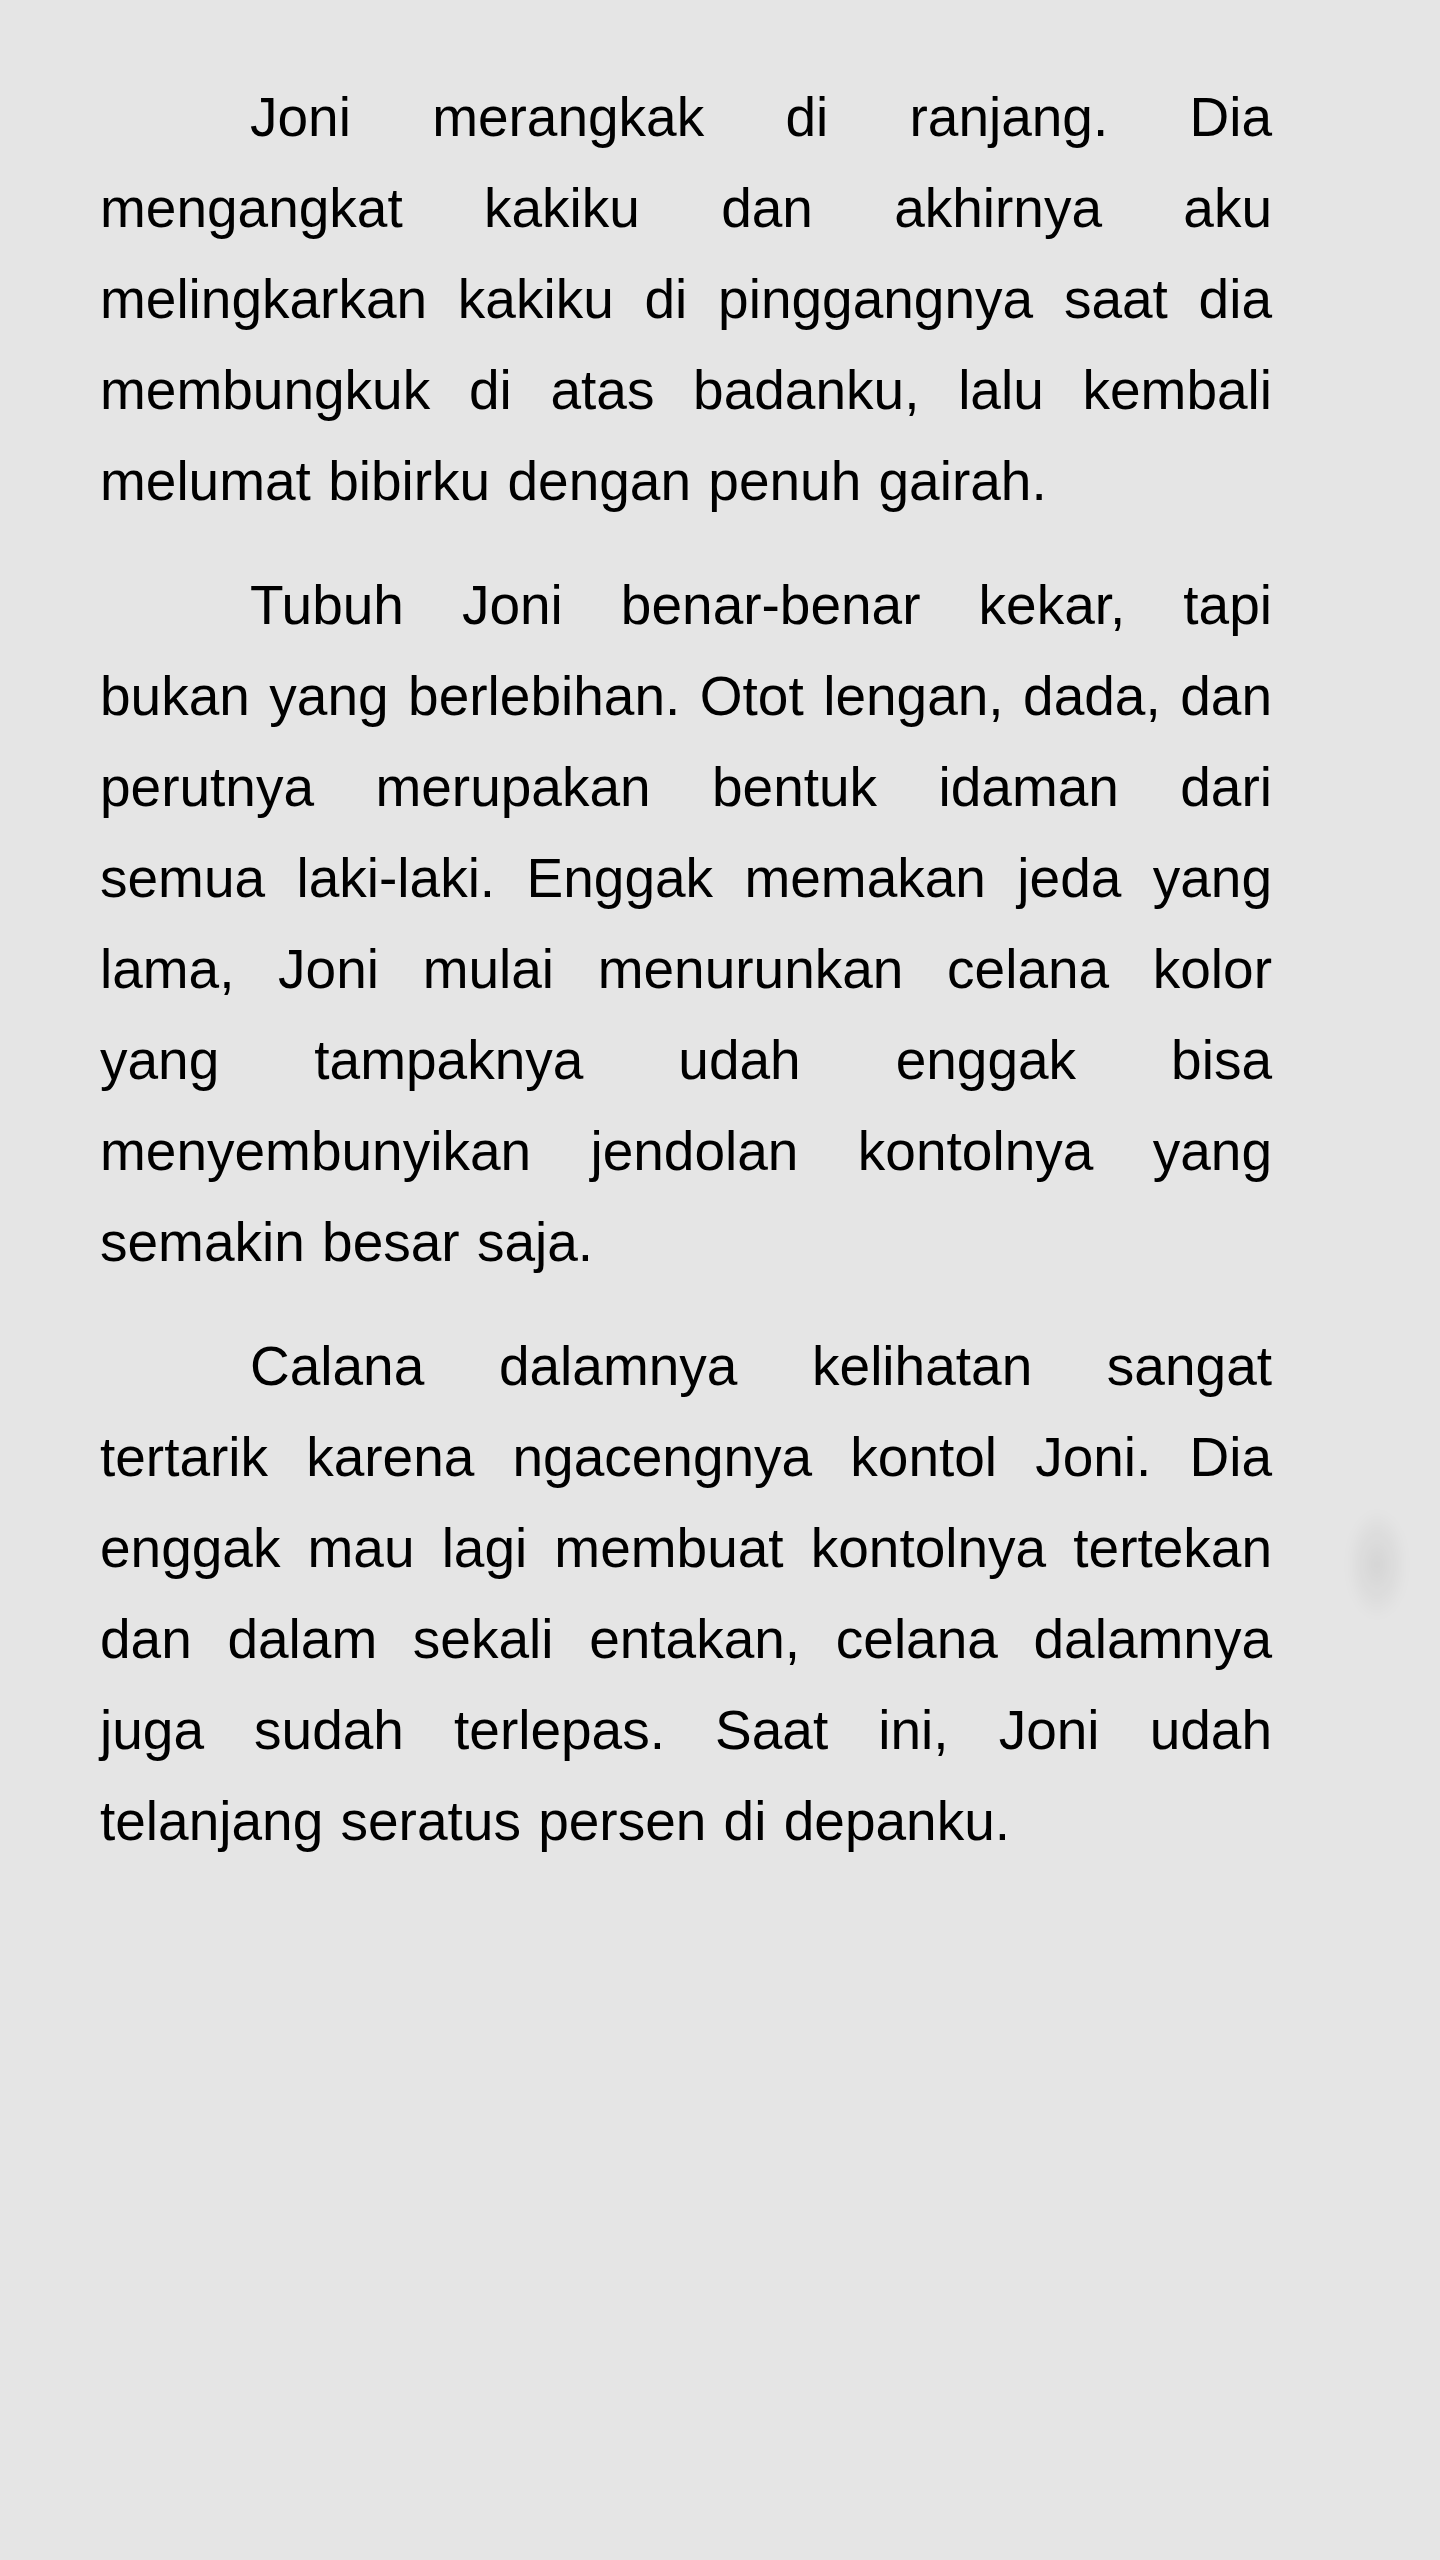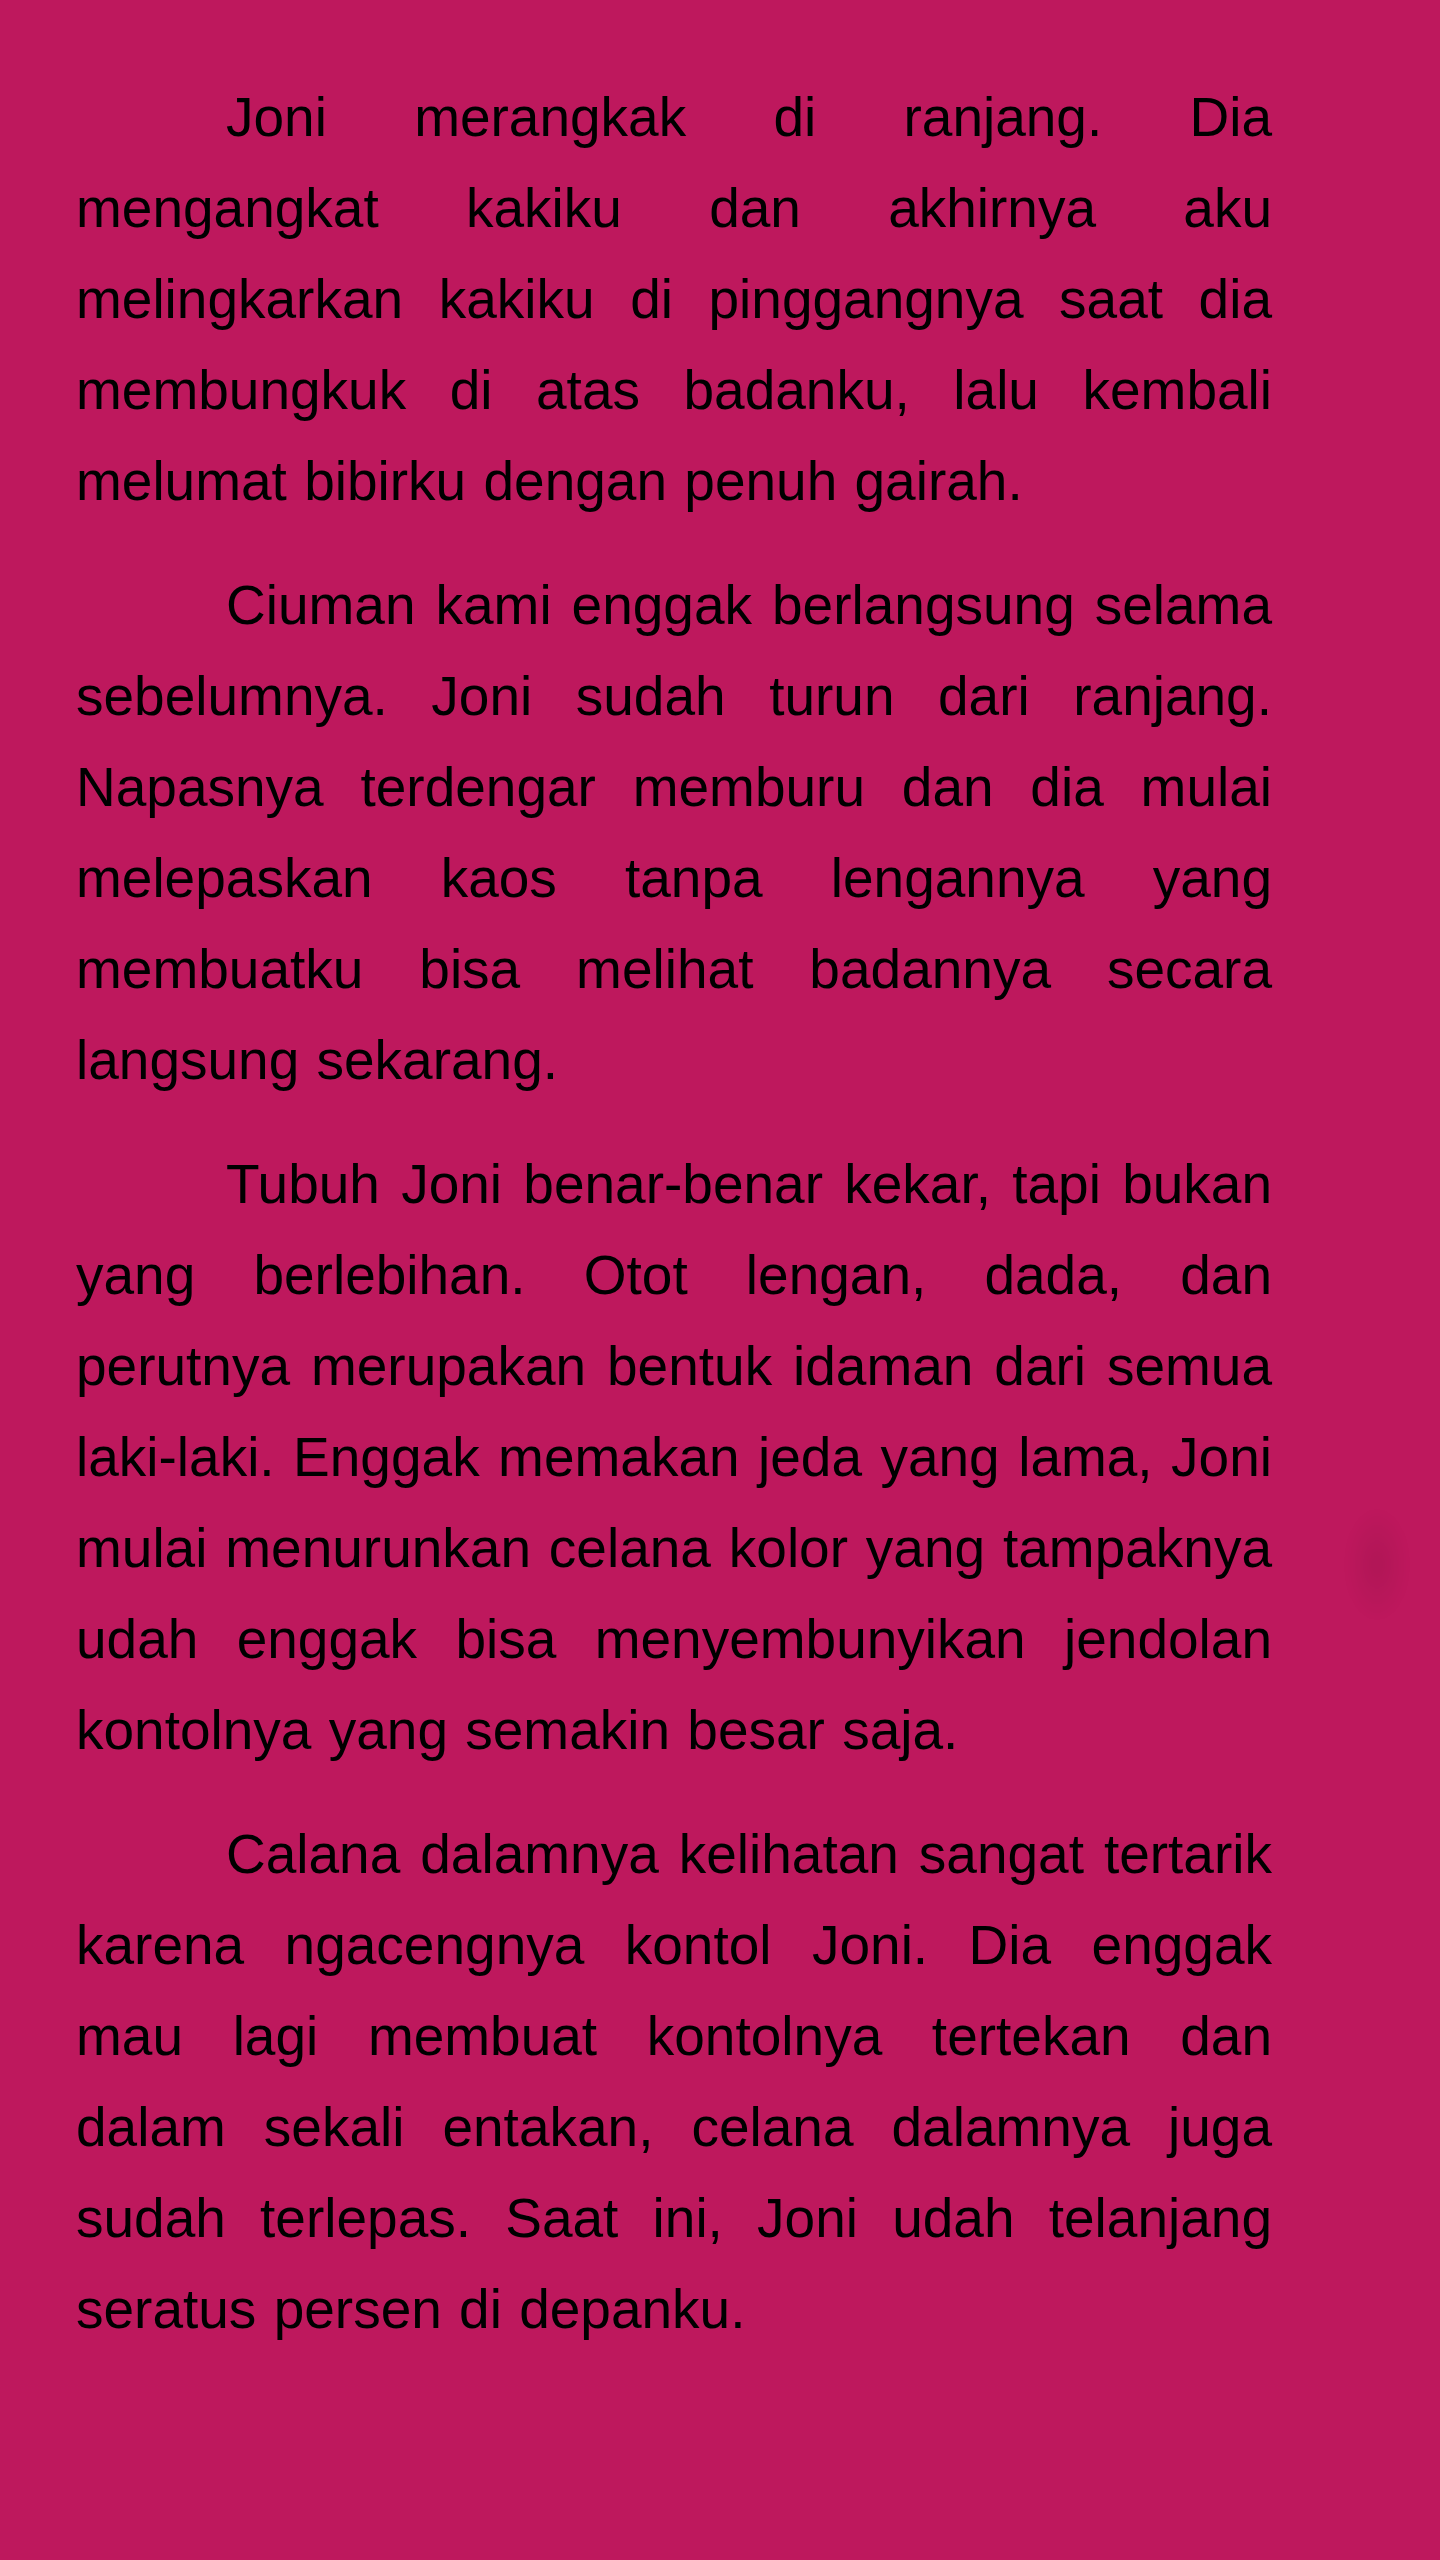--- a/index.html
+++ b/index.html
@@ -11,26 +11,26 @@
     width: 1440px;
     height: 2560px;
     background: #ffffff;
     position: relative;
     overflow: hidden;
   }
   .page {
     box-sizing: border-box;
     width: 1440px;
     height: 2560px;
-    padding: 72px 168px 0 76px;
+    padding: 72px 168px 0 100px;
     font-family: "Liberation Sans", "DejaVu Sans", sans-serif;
     font-size: 55px;
     line-height: 91px;
     color: #000000;
-    background: #be185d;
+    background: #e5e5e5;
   }
   .page p {
     margin: 0 0 33px 0;
     text-align: justify;
     text-indent: 150px;
     word-spacing: 2px;
   }
   
   .edge-artifact {
     position: absolute;
@@ -41,18 +41,17 @@
     background: radial-gradient(ellipse at center, rgba(0,0,0,0.07) 0%, rgba(0,0,0,0.03) 45%, rgba(0,0,0,0) 75%);
     filter: blur(4px);
     pointer-events: none;
   }
 </style>
 </head>
 <body>
 
 <div class="page">
   <p>Joni merangkak di ranjang. Dia mengangkat kakiku dan akhirnya aku melingkarkan kakiku di pinggangnya saat dia membungkuk di atas badanku, lalu kembali melumat bibirku dengan penuh gairah.</p>
-  <p>Ciuman kami enggak berlangsung selama sebelumnya. Joni sudah turun dari ranjang. Napasnya terdengar memburu dan dia mulai melepaskan kaos tanpa lengannya yang membuatku bisa melihat badannya secara langsung sekarang.</p>
   <p>Tubuh Joni benar-benar kekar, tapi bukan yang berlebihan. Otot lengan, dada, dan perutnya merupakan bentuk idaman dari semua laki-laki. Enggak memakan jeda yang lama, Joni mulai menurunkan celana kolor yang tampaknya udah enggak bisa menyembunyikan jendolan kontolnya yang semakin besar saja.</p>
   <p>Calana dalamnya kelihatan sangat tertarik karena ngacengnya kontol Joni. Dia enggak mau lagi membuat kontolnya tertekan dan dalam sekali entakan, celana dalamnya juga sudah terlepas. Saat ini, Joni udah telanjang seratus persen di depanku.</p>
 </div>
 
 <div class="edge-artifact"></div>
 
 </body></html>

